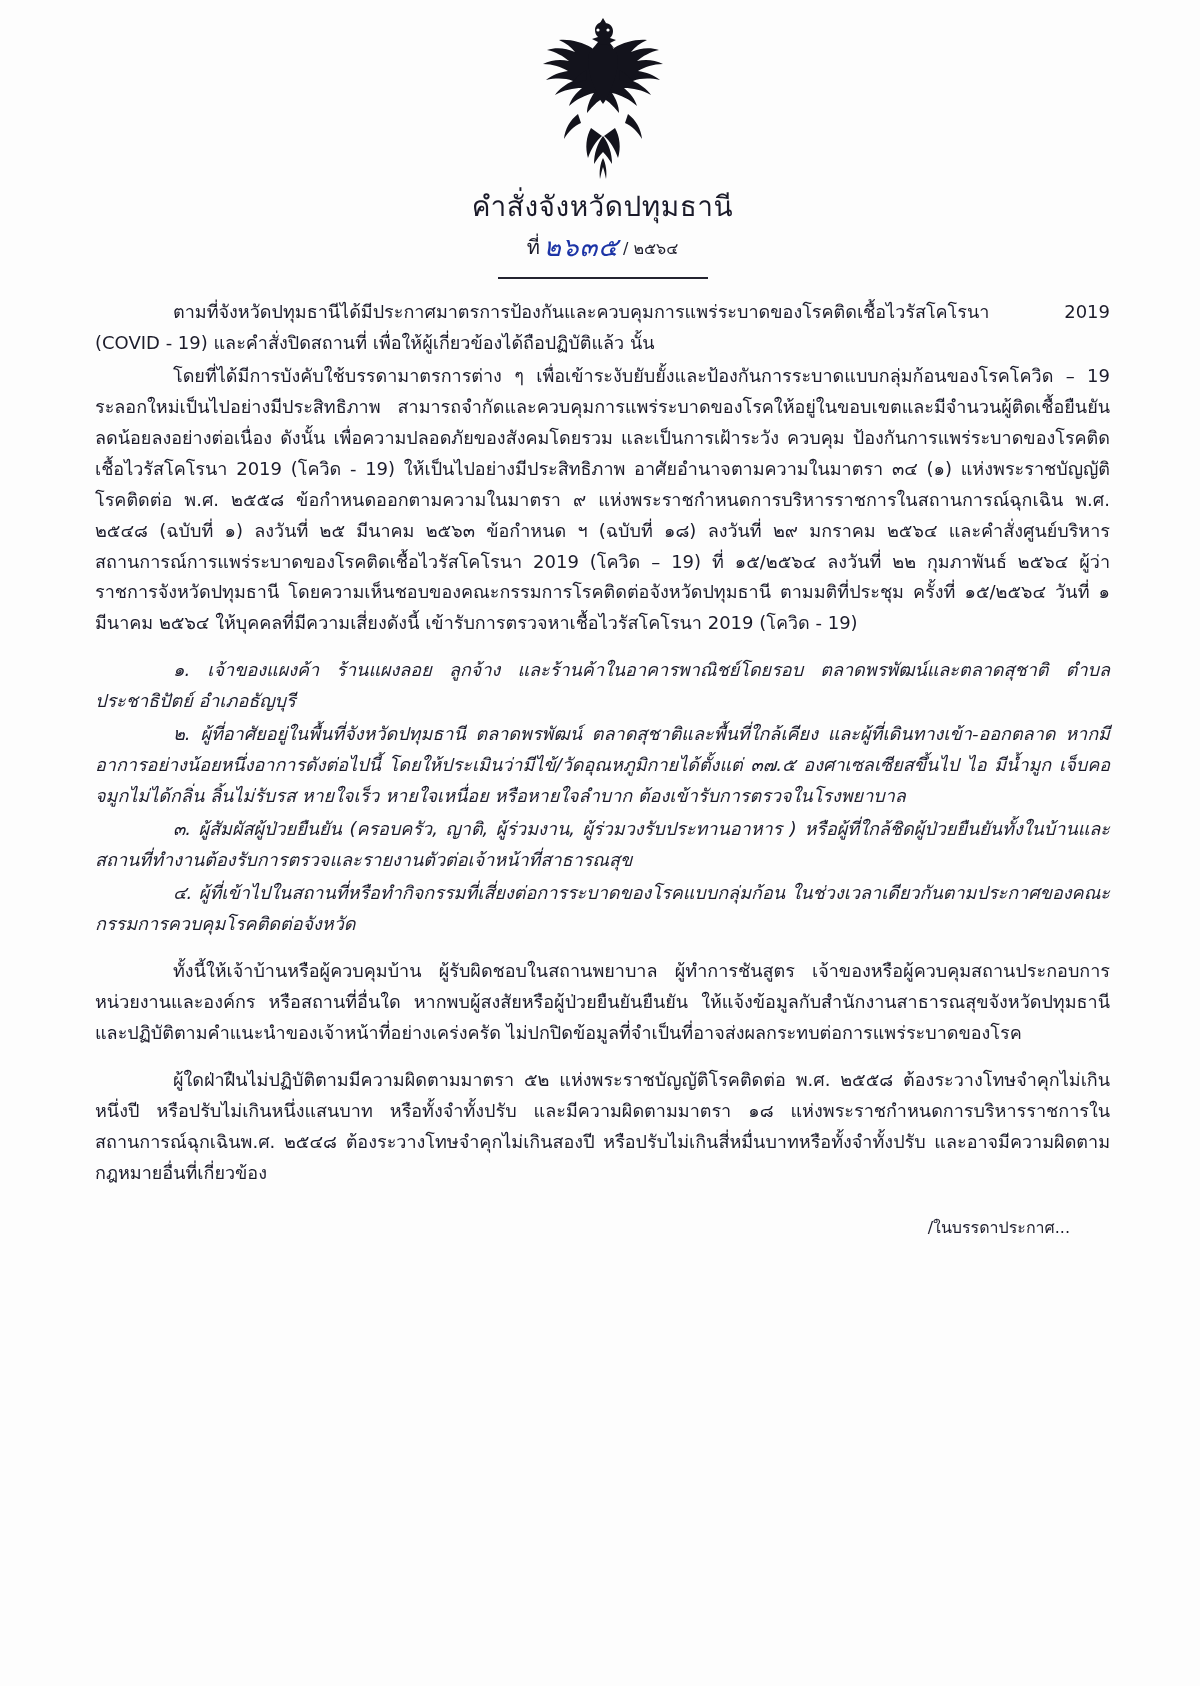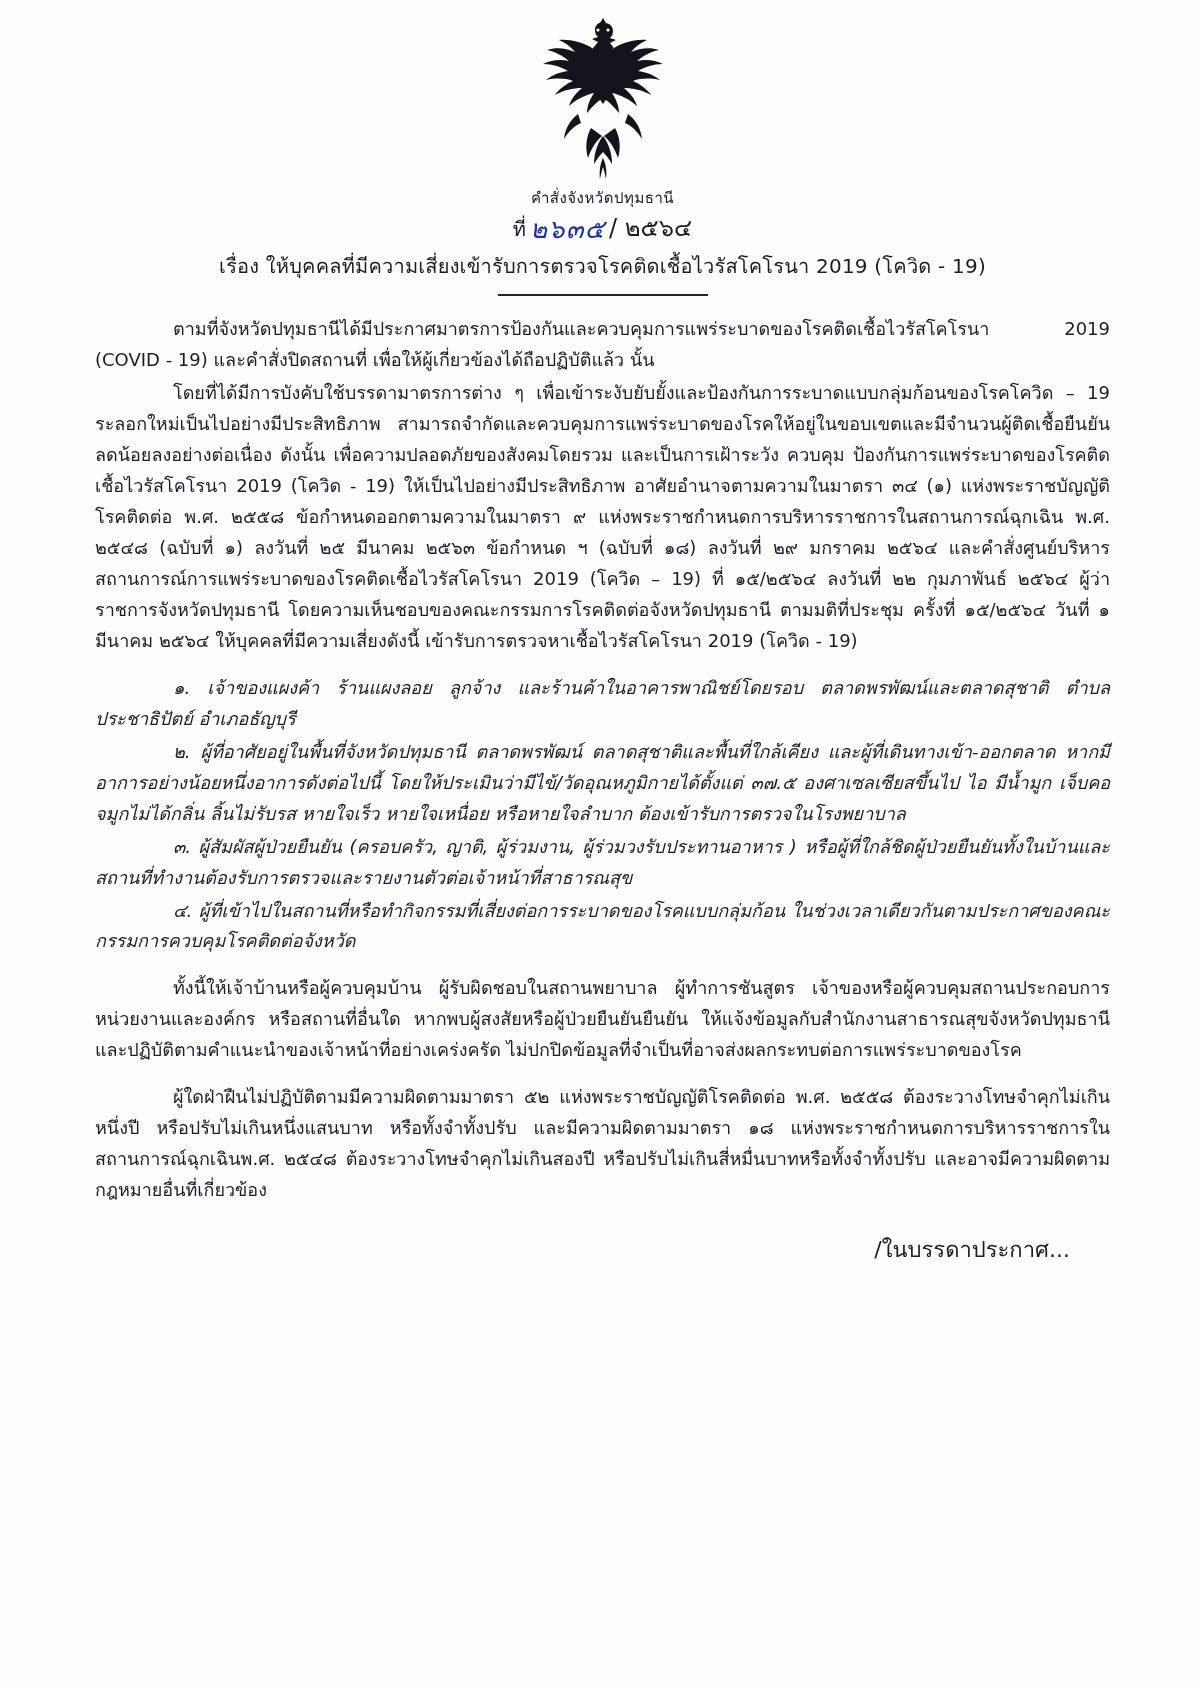--- a/index.html
+++ b/index.html
@@ -34,21 +34,21 @@
   .emblem {
     width: 190px;
     height: 165px;
   }
   
   .heading {
     text-align: center;
     line-height: 1.35;
   }
   .doc-title {
-    font-size: 15px;
+    font-size: 28px;
     letter-spacing: 0.5px;
     margin-bottom: 2px;
   }
   .doc-number {
     font-size: 20px;
     display: flex;
     justify-content: center;
     align-items: baseline;
     gap: 4px;
     margin-bottom: 4px;
@@ -57,21 +57,21 @@
     font-family: "DejaVu Serif", serif;
     color: #1c34a6;
     font-size: 26px;
     font-style: italic;
     letter-spacing: 1px;
     position: relative;
     top: 2px;
     text-align: center;
   }
   .doc-number .num-after {
-    font-size: 24px;
+    font-size: 16px;
   }
   .doc-subject {
     font-size: 20px;
     margin-top: 8px;
     letter-spacing: 0.2px;
   }
   .rule {
     width: 210px;
     height: 2px;
     background: #23232f;
@@ -93,21 +93,21 @@
     text-indent: 78px;
     font-style: italic;
   }
   .block-gap {
     height: 14px;
   }
   .closing {
     margin-top: 26px;
     text-align: right;
     padding-right: 40px;
-    font-size: 22px;
+    font-size: 16px;
   }
   .spacer-bottom {
     height: 120px;
   }
 </style>
 </head>
 <body>
 
 <div class="page">
 
@@ -141,21 +141,20 @@
     </svg>
   </div>
 
   <div class="heading">
     <div class="doc-title">คำสั่งจังหวัดปทุมธานี</div>
     <div class="doc-number">
       <span>ที่</span>
       <span class="handwritten">๒๖๓๕</span>
       <span class="num-after">/ ๒๕๖๔</span>
     </div>
-    <div class="doc-subject">เรื่อง ให้บุคคลที่มีความเสี่ยงเข้ารับการตรวจโรคติดเชื้อไวรัสโคโรนา  2019 (โควิด - 19)</div>
     <div class="rule"></div>
   </div>
 
   <div class="body-text">
     <p class="indent">ตามที่จังหวัดปทุมธานีได้มีประกาศมาตรการป้องกันและควบคุมการแพร่ระบาดของโรคติดเชื้อไวรัสโคโรนา 2019 (COVID - 19) และคำสั่งปิดสถานที่ เพื่อให้ผู้เกี่ยวข้องได้ถือปฏิบัติแล้ว นั้น</p>
     <p class="indent">โดยที่ได้มีการบังคับใช้บรรดามาตรการต่าง ๆ เพื่อเข้าระงับยับยั้งและป้องกันการระบาดแบบกลุ่มก้อนของโรคโควิด – 19 ระลอกใหม่เป็นไปอย่างมีประสิทธิภาพ สามารถจำกัดและควบคุมการแพร่ระบาดของโรคให้อยู่ในขอบเขตและมีจำนวนผู้ติดเชื้อยืนยันลดน้อยลงอย่างต่อเนื่อง ดังนั้น เพื่อความปลอดภัยของสังคมโดยรวม และเป็นการเฝ้าระวัง ควบคุม ป้องกันการแพร่ระบาดของโรคติดเชื้อไวรัสโคโรนา  2019 (โควิด   -   19) ให้เป็นไปอย่างมีประสิทธิภาพ อาศัยอำนาจตามความในมาตรา ๓๔ (๑) แห่งพระราชบัญญัติโรคติดต่อ พ.ศ. ๒๕๕๘ ข้อกำหนดออกตามความในมาตรา ๙ แห่งพระราชกำหนดการบริหารราชการในสถานการณ์ฉุกเฉิน พ.ศ. ๒๕๔๘ (ฉบับที่ ๑) ลงวันที่ ๒๕ มีนาคม ๒๕๖๓ ข้อกำหนด ฯ (ฉบับที่ ๑๘) ลงวันที่ ๒๙ มกราคม ๒๕๖๔ และคำสั่งศูนย์บริหารสถานการณ์การแพร่ระบาดของโรคติดเชื้อไวรัสโคโรนา 2019 (โควิด – 19) ที่ ๑๕/๒๕๖๔ ลงวันที่ ๒๒ กุมภาพันธ์ ๒๕๖๔ ผู้ว่าราชการจังหวัดปทุมธานี โดยความเห็นชอบของคณะกรรมการโรคติดต่อจังหวัดปทุมธานี ตามมติที่ประชุม ครั้งที่ ๑๕/๒๕๖๔  วันที่ ๑ มีนาคม ๒๕๖๔ ให้บุคคลที่มีความเสี่ยงดังนี้ เข้ารับการตรวจหาเชื้อไวรัสโคโรนา  2019 (โควิด - 19)</p>
 
     <div class="block-gap"></div>
 
     <p class="item">๑. เจ้าของแผงค้า ร้านแผงลอย ลูกจ้าง และร้านค้าในอาคารพาณิชย์โดยรอบ ตลาดพรพัฒน์และตลาดสุชาติ ตำบลประชาธิปัตย์ อำเภอธัญบุรี</p>

